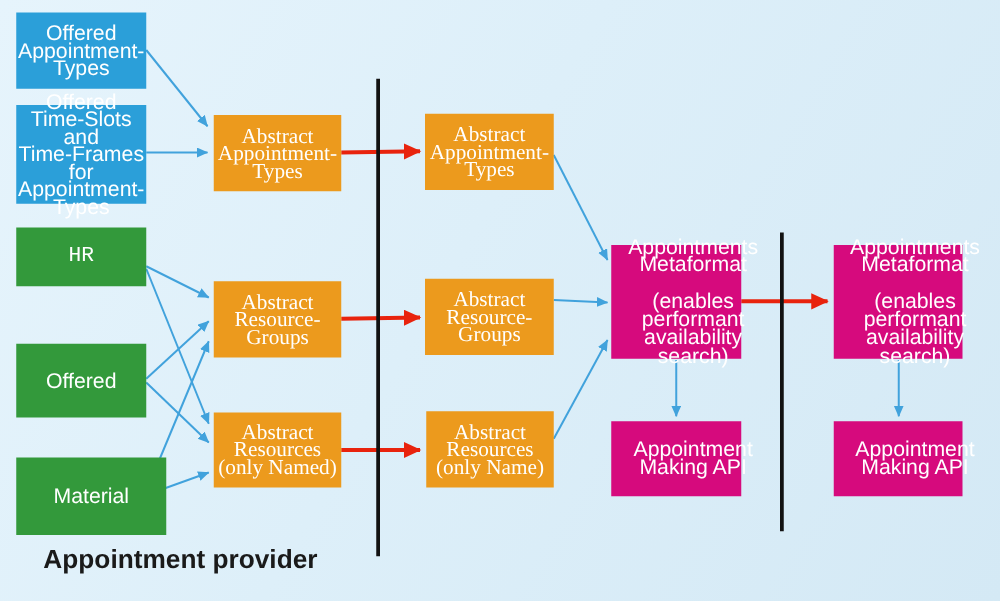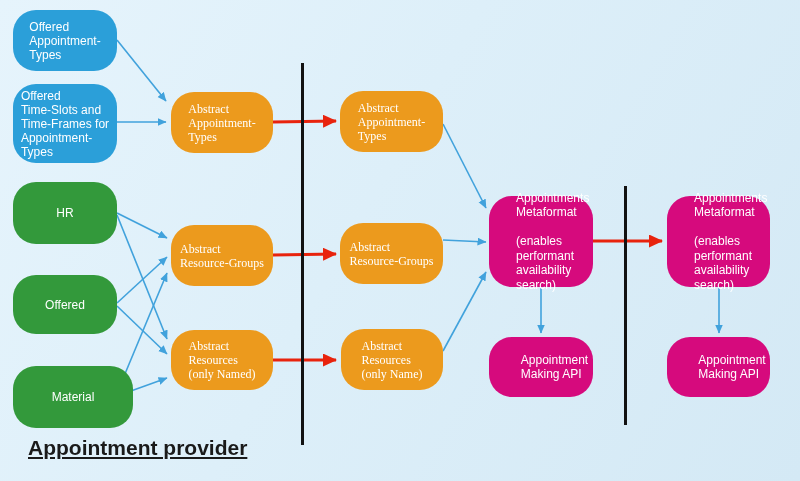--- a/index.html
+++ b/index.html
@@ -15,46 +15,45 @@
     position: absolute;
     left: 0; top: 0;
     width: 800px; height: 481px;
     pointer-events: none;
   }
   .box {
     position: absolute;
     display: flex;
     align-items: center;
     justify-content: center;
-    text-align: left;
+    text-align: center;
     color: #ffffff;
-    font-size: 12px;
+    font-size: 17px;
     line-height: 14px;
     white-space: pre-line;
     box-sizing: border-box;
-    border-radius: 23px;
   }
   .box.blue    { background: #2b9fd9; }
   .box.green   { background: #33993b; }
   .box.orange  { background: #ec9a1d; font-family: Liberation Serif, serif; }
   .box.magenta { background: #d60a7d; padding-left: 27px; }
   .box.tall { line-height: 14.5px; }
   .divider {
     position: absolute;
     width: 3px;
     background: #121212;
   }
   .section-label {
     position: absolute;
     color: #1a1a1a;
     font-size: 21px;
     font-weight: bold;
     line-height: 1.12;
   }
-  .section-label.center { text-align: left; text-decoration: underline; }
+  .section-label.center { text-align: right; }
 </style>
 </head>
 <body>
 
 <div class="canvas">
 
   <svg class="arrow-layer" viewBox="0 0 800 481" xmlns="http://www.w3.org/2000/svg">
     <defs>
       <marker id="blueHead" markerUnits="userSpaceOnUse" markerWidth="10" markerHeight="9" refX="8.5" refY="4" orient="auto">
         <path d="M0,0 L9,4 L0,8 z" fill="#41a2dc"></path>
@@ -92,21 +91,21 @@
   <div class="divider" style="left:624px; top:186px; height:239px;"></div>
 
   <div class="box blue" style="left:13px; top:10px; width:104px; height:61px;">Offered
 Appointment-
 Types</div>
   <div class="box blue" style="left:13px; top:84px; width:104px; height:79px;">Offered
 Time-Slots and
 Time-Frames for
 Appointment-
 Types</div>
-  <div class="box green" style="left:13px; top:182px; width:104px; height:62px;">HR</div>
+  <div class="box green" style="left:13px; top:182px; width:104px; height:47px;font-family:Liberation Mono, monospace;">HR</div>
   <div class="box green" style="left:13px; top:275px; width:104px; height:59px;">Offered</div>
   <div class="box green" style="left:13px; top:366px; width:120px; height:62px;">Material</div>
 
   <div class="box orange" style="left:171px; top:92px; width:102px; height:61px;">Abstract
 Appointment-
 Types</div>
   <div class="box orange" style="left:171px; top:225px; width:102px; height:61px;">Abstract
 Resource-Groups</div>
   <div class="box orange" style="left:171px; top:330px; width:102px; height:60px;">Abstract
 Resources

